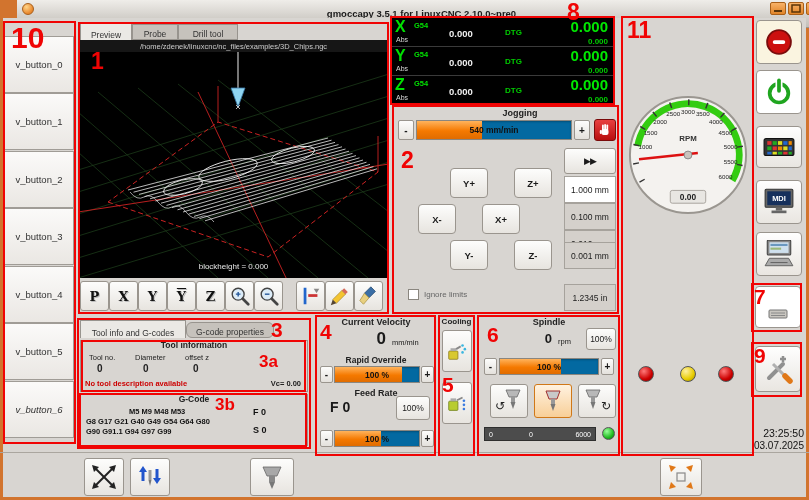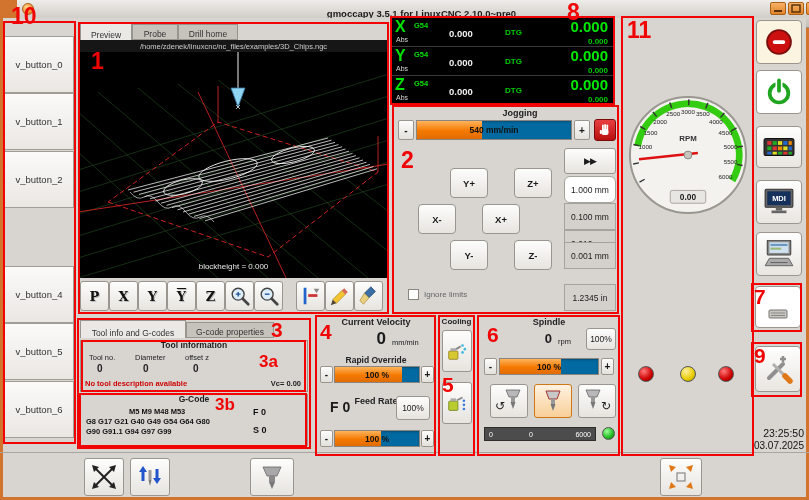--- a/index.html
+++ b/index.html
@@ -106,39 +106,42 @@
 <div class="abs" style="left:3px; top:18px; width:73px; height:479px;">
   <div class="vbtn" style="top:18px;">
       <span>v_button_0</span>
     </div>
   <div class="vbtn" style="top:75px;">
       <span>v_button_1</span>
     </div>
   <div class="vbtn" style="top:133px;">
       <span>v_button_2</span>
     </div>
+  <div class="vbtn" style="top:190px;">
+      <span>v_button_3</span>
+    </div>
   <div class="vbtn" style="top:248px;">
       <span>v_button_4</span>
     </div>
   <div class="vbtn" style="top:305px;">
       <span>v_button_5</span>
     </div>
-  <div class="vbtn" style="top:363px;">
+  <div class="vbtn" style="top:363px;font-style:italic;">
       <span>v_button_6</span>
     </div>
 </div>
 
 <div class="tab sel" style="left:80px; top:22px; width:52px;">
     <span>Preview</span>
   </div>
 <div class="tab" style="left:132px; top:24px; width:46px;">
     <span>Probe</span>
   </div>
 <div class="tab" style="left:178px; top:24px; width:60px;">
-    <span>Drill home</span>
+    <span>Drill tool</span>
   </div>
 
 <div class="abs" style="left:78px; top:40px; width:311px; height:12px; background:#161616; display:flex; align-items:center; justify-content:center;">
   <span style="font-size:7.5px; color:#cccccc;">/home/zdenek/linuxcnc/nc_files/examples/3D_Chips.ngc</span>
 </div>
 
 <div class="abs" style="left:78px; top:52px; width:311px; height:226px; background:#000;">
   <svg viewBox="0 0 311 226" width="311" height="226">
     <rect width="311" height="226" fill="#000"></rect>
     <path d="M0,118 L311,22 M0,140 L311,44 M0,162 L311,66 M0,184 L311,88 M0,206 L311,110 M0,226 L311,132" stroke="#20421c" stroke-width="0.7" fill="none"></path>
@@ -207,21 +210,21 @@
 <div class="btn" style="left:354px; top:281px; width:29px; height:30px;">
   <svg width="22" height="22" viewBox="0 0 24 24">
     <polygon points="14,2 19,7 12,14 7,9" fill="#3a6ea5" stroke="#24476b" stroke-width="0.8"></polygon>
     <polygon points="7,9 12,14 6,21 2,17" fill="#e8d080" stroke="#a89040" stroke-width="0.8"></polygon>
   </svg>
 </div>
 
 <div class="tab sel" style="left:80px; top:320px; width:106px;">
     <span>Tool info and G-codes</span>
   </div>
-<div class="tab" style="left:186px; top:322px; width:88px;">
+<div class="tab" style="left:186px; top:322px; width:88px;border-radius:6px;">
     <span>G-code properties</span>
   </div>
 
 <div class="frame" style="left:80px; top:340px; width:228px; height:52px; background:#d8d5d1;">
   <div class="frame-title">Tool information</div>
   <div class="smalltxt" style="left:8px;  top:12px;">Tool no.</div>
   <div class="smalltxt" style="left:54px; top:12px;">Diameter</div>
   <div class="smalltxt" style="left:104px;top:12px;">offset z</div>
   <div class="smalltxt" style="left:16px; top:22px; font-size:10px; font-weight:bold;">0</div>
   <div class="smalltxt" style="left:62px; top:22px; font-size:10px; font-weight:bold;">0</div>
@@ -309,21 +312,21 @@
 <div class="btn jogbtn" style="left:450px; top:240px;">
     <span>Y-</span>
   </div>
 <div class="btn jogbtn" style="left:514px; top:240px;">
     <span>Z-</span>
   </div>
 
 <div class="abs" style="left:408px; top:289px; width:11px; height:11px; background:#fff; border:1px solid #8a867f;"></div>
 <div class="abs" style="left:424px; top:290px; font-size:8px; color:#666;">Ignore limits</div>
 
-<div class="incr sel" style="top:176px;border-radius:6px;">
+<div class="incr sel" style="top:176px;">
     <span>1.000 mm</span>
   </div>
 <div class="incr" style="top:203px;">
     <span>0.100 mm</span>
   </div>
 <div class="incr" style="top:230px;">
     <span>0.010 mm</span>
   </div>
 <div class="incr" style="top:242px;">
     <span>0.001 mm</span>
@@ -339,21 +342,21 @@
 <div class="sbtn" style="left:320px; top:366px; width:13px; height:17px;">
     <span>-</span>
   </div>
 <div class="slider" style="left:334px; top:366px; width:86px; height:17px;">
   <div class="fill" style="width:80%;"></div>
   <div class="stxt">100 %</div>
 </div>
 <div class="sbtn" style="left:421px; top:366px; width:13px; height:17px;">
     <span>+</span>
   </div>
-<div class="panel-title" style="left:316px; top:388px; width:120px;margin-top:8px;">Feed Rate</div>
+<div class="panel-title" style="left:316px; top:388px; width:120px;">Feed Rate</div>
 <div class="abs" style="left:330px; top:399px; font-size:14px; font-weight:bold;">F 0</div>
 <div class="btn" style="left:396px; top:396px; width:34px; height:24px; font-size:8.5px;">
     <span>100%</span>
   </div>
 <div class="sbtn" style="left:320px; top:430px; width:13px; height:17px;">
     <span>-</span>
   </div>
 <div class="slider" style="left:334px; top:430px; width:86px; height:17px;">
   <div class="fill" style="width:55%;"></div>
   <div class="stxt">100 %</div>
@@ -573,21 +576,21 @@
 <div class="ann-box" style="left:621px; top:16px; width:133px; height:440px;"></div>
 <div class="ann-box" style="left:77px; top:318px; width:234px; height:131px;"></div>
 <div class="ann-box" style="left:81px; top:340px; width:225px; height:52px;"></div>
 <div class="ann-box" style="left:79px; top:393px; width:228px; height:54px;"></div>
 <div class="ann-box" style="left:315px; top:315px; width:121px; height:141px;"></div>
 <div class="ann-box" style="left:438px; top:315px; width:37px; height:141px;"></div>
 <div class="ann-box" style="left:477px; top:315px; width:143px; height:141px;"></div>
 <div class="ann-box" style="left:751px; top:283px; width:51px; height:49px;"></div>
 <div class="ann-box" style="left:751px; top:342px; width:51px; height:55px;"></div>
 
-<div class="ann-num" style="left:11px; top:5px; font-size:23px;">10</div>
+<div class="ann-num" style="left:11px; top:23px; font-size:30px;">10</div>
 <div class="ann-num" style="left:91px; top:50px; font-size:23px;">1</div>
 <div class="ann-num" style="left:567px; top:1px; font-size:23px;">8</div>
 <div class="ann-num" style="left:401px; top:149px; font-size:23px;">2</div>
 <div class="ann-num" style="left:627px; top:19px; font-size:23px;">11</div>
 <div class="ann-num" style="left:271px; top:319px; font-size:21px;">3</div>
 <div class="ann-num" style="left:259px; top:353px; font-size:17px;">3a</div>
 <div class="ann-num" style="left:215px; top:396px; font-size:17px;">3b</div>
 <div class="ann-num" style="left:320px; top:321px; font-size:21px;">4</div>
 <div class="ann-num" style="left:442px; top:374px; font-size:21px;">5</div>
 <div class="ann-num" style="left:487px; top:324px; font-size:21px;">6</div>

